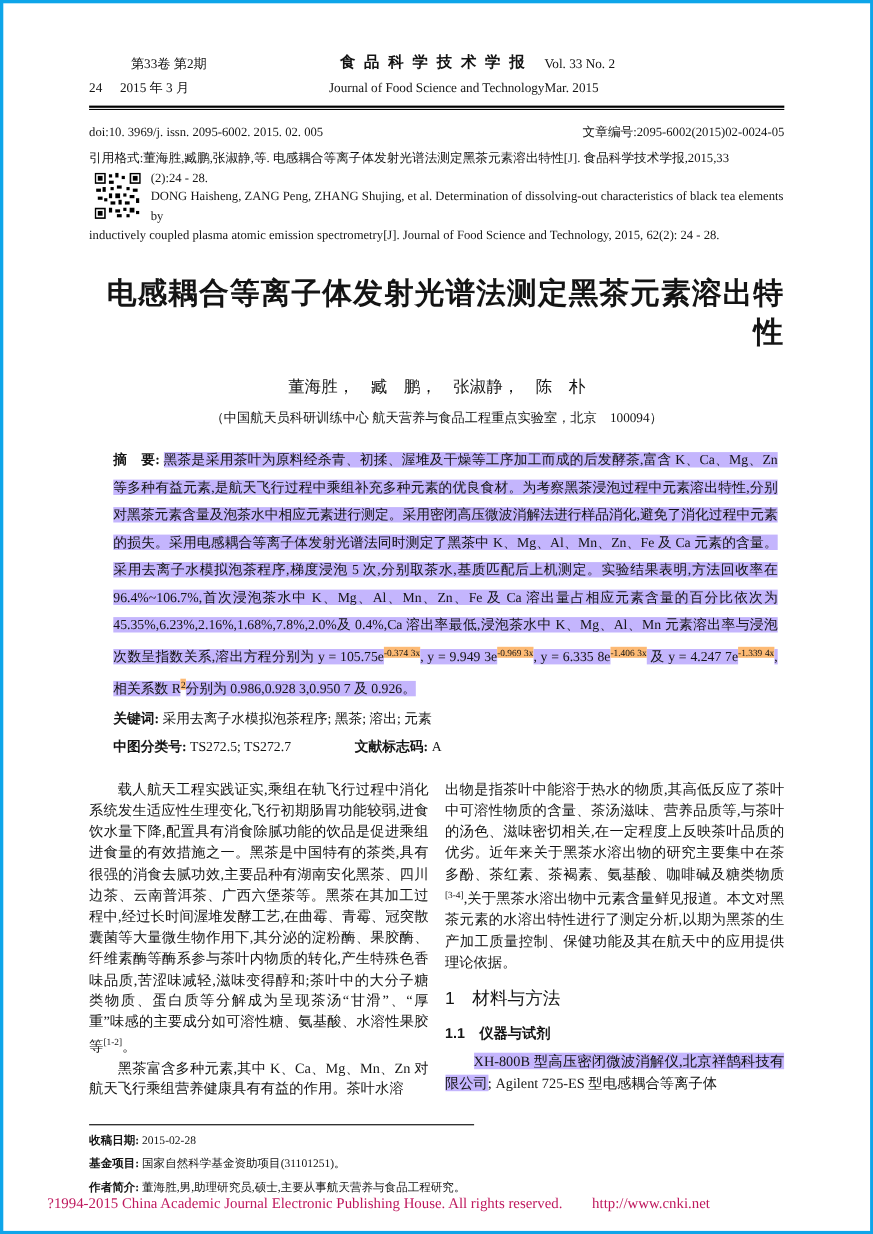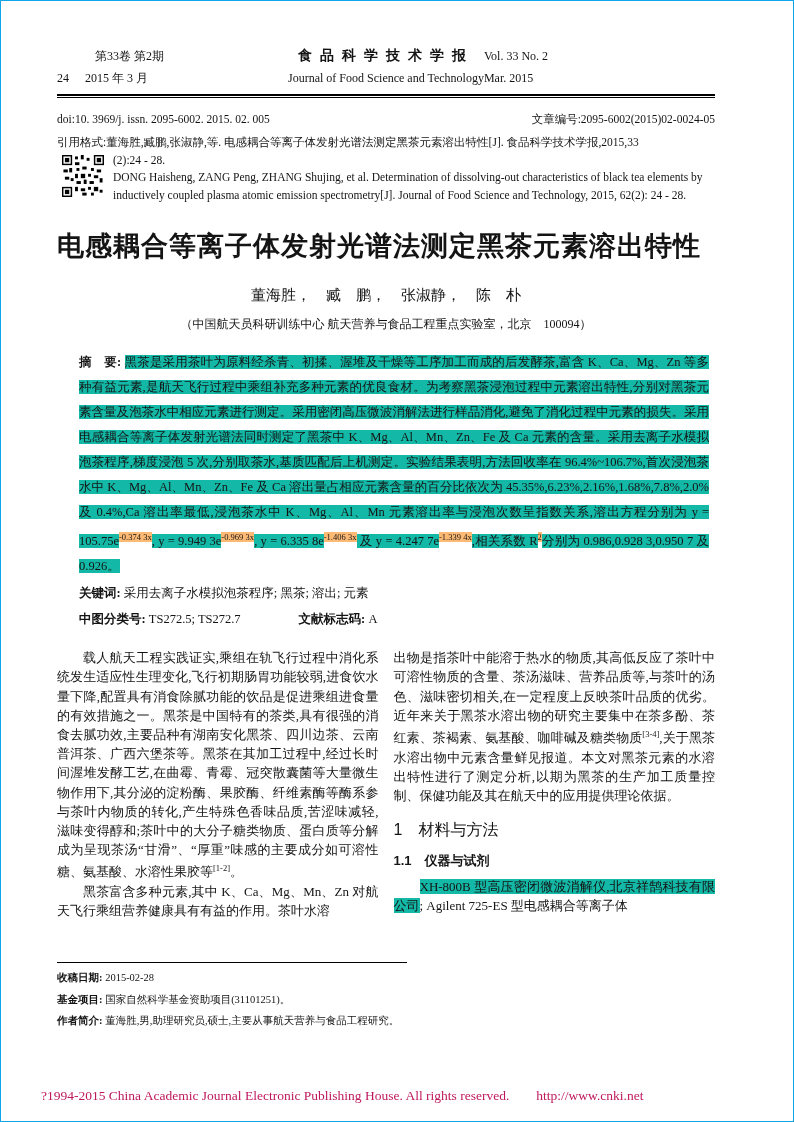--- a/index.html
+++ b/index.html
@@ -1,47 +1,47 @@
 <!DOCTYPE html>
 <html><head>
 <meta charset="utf-8">
 <style>
   * { margin:0; padding:0; box-sizing:border-box; }
   html,body { background:#fff; }
   .page {
     position:relative; width:794px; height:1122px; margin:0 auto;
-    background:#fff; border:1px solid #0ea5e9;
+    background:#fff; border:3px solid #0ea5e9;
     font-family:"Liberation Serif","DejaVu Serif",serif; color:#141414;
-    padding:44px 78px 0 56px; overflow:hidden;
+    padding:44px 78px 0 78px; overflow:hidden;
   }
   
   .jheader { display:grid; grid-template-columns:1fr auto 1fr; font-size:12px; line-height:22px; align-items:end; }
   .jh-left .row1 { padding-left:38px; }
   .jh-left .row2 { display:flex; gap:16px; }
   .jh-center { text-align:center; }
   .jh-center .cn { font-size:14px; letter-spacing:8px; font-weight:bold; }
   .jh-center .en { font-size:12px; }
   .jh-right { text-align:left; }
   .jh-right .row2 { padding-right:14px; }
   .double-rule { margin-top:5px; height:4px; border-top:2px solid #000; border-bottom:1px solid #000; }
   
   .meta { margin-top:13px; font-size:11.5px; line-height:16px; }
   .meta-row { display:flex; justify-content:space-between; }
   .citation { margin-top:7px; line-height:17.5px; }
   .qr { float:left; width:42px; height:42px; margin:3px 9px 2px 5px; }
   .cite-en { font-size:11.5px; }
   
-  .title { margin-top:24px; text-align:left; font-family:Liberation Sans, sans-serif;
+  .title { margin-top:24px; text-align:right; font-family:Liberation Sans, sans-serif;
            font-size:27px; font-weight:bold; letter-spacing:1px; }
   .authors { margin-top:22px; text-align:center; font-size:15px; white-space:pre-wrap; }
   .affiliation { margin-top:11px; text-align:center; font-size:12px; }
   
   .abstract { margin:17px 6px 0 22px; font-size:12.5px; line-height:25px; text-align:justify; }
   .abstract .label { font-weight:bold; }
-  .hl { background:#14b8a6; }
+  .hl { background:#c4b5fd; }
   sup { font-size:8.5px; }
   .hl-sup sup, sup.hl { background:#fdba74; }
   .kw-line { margin:3px 6px 0 22px; font-size:12.5px; line-height:23px; }
   .kw-line .label { font-weight:bold; }
   .clc-gap { display:inline-block; width:58px; }
   
   .columns { margin-top:17px; display:flex; gap:15px; height:312px; overflow:hidden;
              font-size:13px; line-height:19.2px; text-align:justify; }
   .col { width:50%; }
   .col p { text-indent:2em; }

